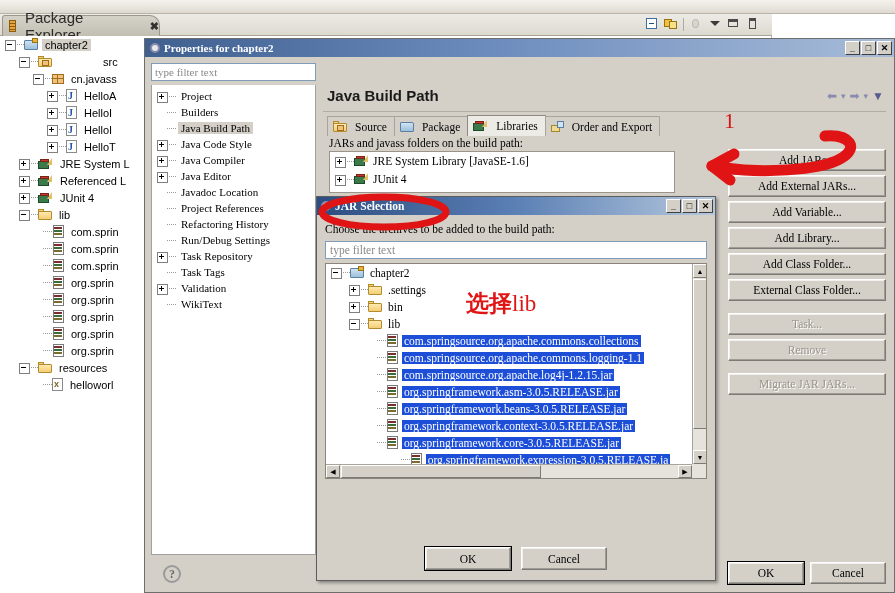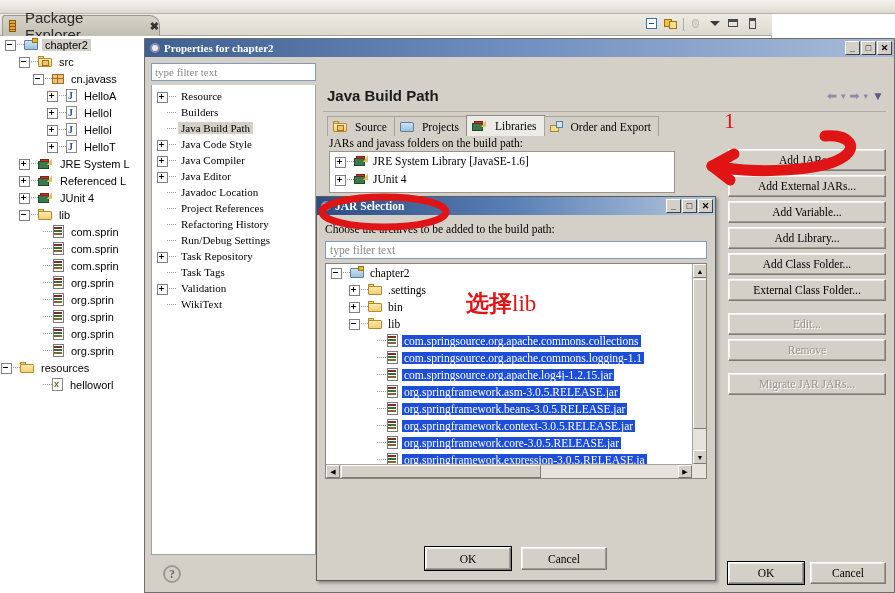--- a/index.html
+++ b/index.html
@@ -385,21 +385,21 @@
           <span class="sel-gray" style="padding: 0px 3px;">chapter2</span>
         </div>
         <div class="tree-row" style="padding-left: 18px;">
           <span class="tw exp"></span>
           <span class="dots"></span>
           <span class="ic ic-folder">
             <span class="tab2"></span>
             <span class="b"></span>
             <span style="position:absolute;left:4px;top:4px;width:7px;height:6px;background:#f0c27a;border:1px solid #a06d20;display:block;"></span>
           </span>
-          <span style="padding: 0px 3px;">src</span>
+          <span style="padding: 0px 3px; margin-left: 44px;">src</span>
         </div>
         <div class="tree-row" style="padding-left: 32px;">
           <span class="tw exp"></span>
           <span class="dots"></span>
           <span class="ic ic-pkg">
             <span class="g"></span>
             <span class="h1"></span>
             <span class="h2"></span>
           </span>
           <span style="padding: 0px 3px;">cn.javass</span>
@@ -574,21 +574,21 @@
           <span class="tw"></span>
           <span class="dots"></span>
           <span class="ic ic-jar">
             <span class="pp"></span>
             <span class="s1"></span>
             <span class="s2"></span>
             <span class="s3"></span>
           </span>
           <span style="padding: 0px 3px;">org.sprin</span>
         </div>
-        <div class="tree-row" style="">
+        <div class="tree-row" style="padding-left: 18px;">
           <span class="tw exp"></span>
           <span class="dots"></span>
           <span class="ic ic-folder">
             <span class="tab2"></span>
             <span class="b"></span>
           </span>
           <span style="padding: 0px 3px;">resources</span>
         </div>
         <div class="tree-row" style="padding-left: 32px;">
           <span class="tw"></span>
@@ -618,21 +618,21 @@
     <div class="props-body">
 
       <div class="filter-box">type filter text</div>
 
       <div class="props-tree" id="props-tree">
           <div class="ptree-row">
             <span class="tw col">
               <span class="vbar"></span>
             </span>
             <span class="dots" style="margin-right: 2px;"></span>
-            <span class="lbl">Resource</span>
+            <span class="lbl">Project</span>
           </div>
           <div class="ptree-row">
             <span class="tw"></span>
             <span class="dots" style="margin-right: 2px;"></span>
             <span class="lbl">Builders</span>
           </div>
           <div class="ptree-row sel">
             <span class="tw"></span>
             <span class="dots" style="margin-right: 2px;"></span>
             <span class="lbl">Java Build Path</span>
@@ -726,21 +726,21 @@
               <span class="tab2"></span>
               <span class="b"></span>
               <span style="position:absolute;left:4px;top:4px;width:7px;height:6px;background:#f0c27a;border:1px solid #a06d20;display:block;"></span>
             </span>
             <span>Source</span>
           </div>
           <div class="etab">
             <span class="ic ic-proj">
               <span class="f"></span>
             </span>
-            <span>Projects</span>
+            <span>Package</span>
           </div>
           <div class="etab active">
             <span class="ic ic-lib">
               <span class="bk1"></span>
               <span class="bk2"></span>
               <span class="ar"></span>
             </span>
             <span>Libraries</span>
           </div>
           <div class="etab">
@@ -795,21 +795,21 @@
             <span>Add Library...</span>
           </div>
           <div class="ebtn">
             <span>Add Class Folder...</span>
           </div>
           <div class="ebtn">
             <span>External Class Folder...</span>
           </div>
           <div class="btn-gap"></div>
           <div class="ebtn dis">
-            <span>Edit...</span>
+            <span>Task...</span>
           </div>
           <div class="ebtn dis">
             <span>Remove</span>
           </div>
           <div class="btn-gap"></div>
           <div class="ebtn dis">
             <span>Migrate JAR JARs...</span>
           </div>
         </div>
 
@@ -948,21 +948,21 @@
             <span class="tw"></span>
             <span class="dots"></span>
             <span class="ic ic-jar">
               <span class="pp"></span>
               <span class="s1"></span>
               <span class="s2"></span>
               <span class="s3"></span>
             </span>
             <span class="jlbl">org.springframework.core-3.0.5.RELEASE.jar</span>
           </div>
-          <div class="js-row hl" style="padding-left: 40px;">
+          <div class="js-row hl" style="padding-left: 40px; justify-content: center;">
             <span class="tw"></span>
             <span class="dots"></span>
             <span class="ic ic-jar">
               <span class="pp"></span>
               <span class="s1"></span>
               <span class="s2"></span>
               <span class="s3"></span>
             </span>
             <span class="jlbl">org.springframework.expression-3.0.5.RELEASE.ja</span>
           </div>

